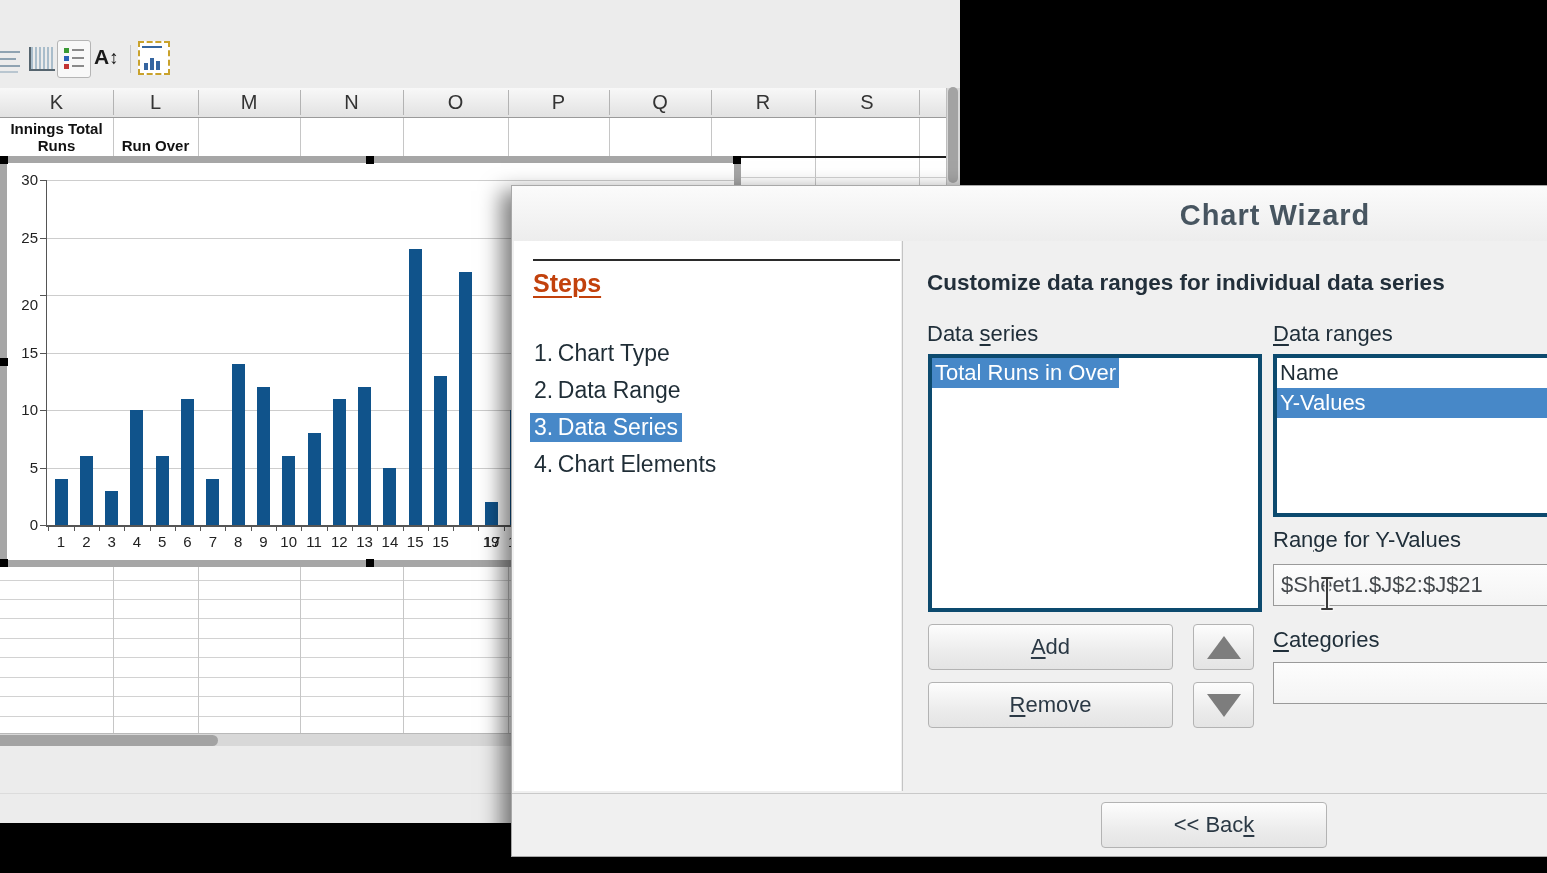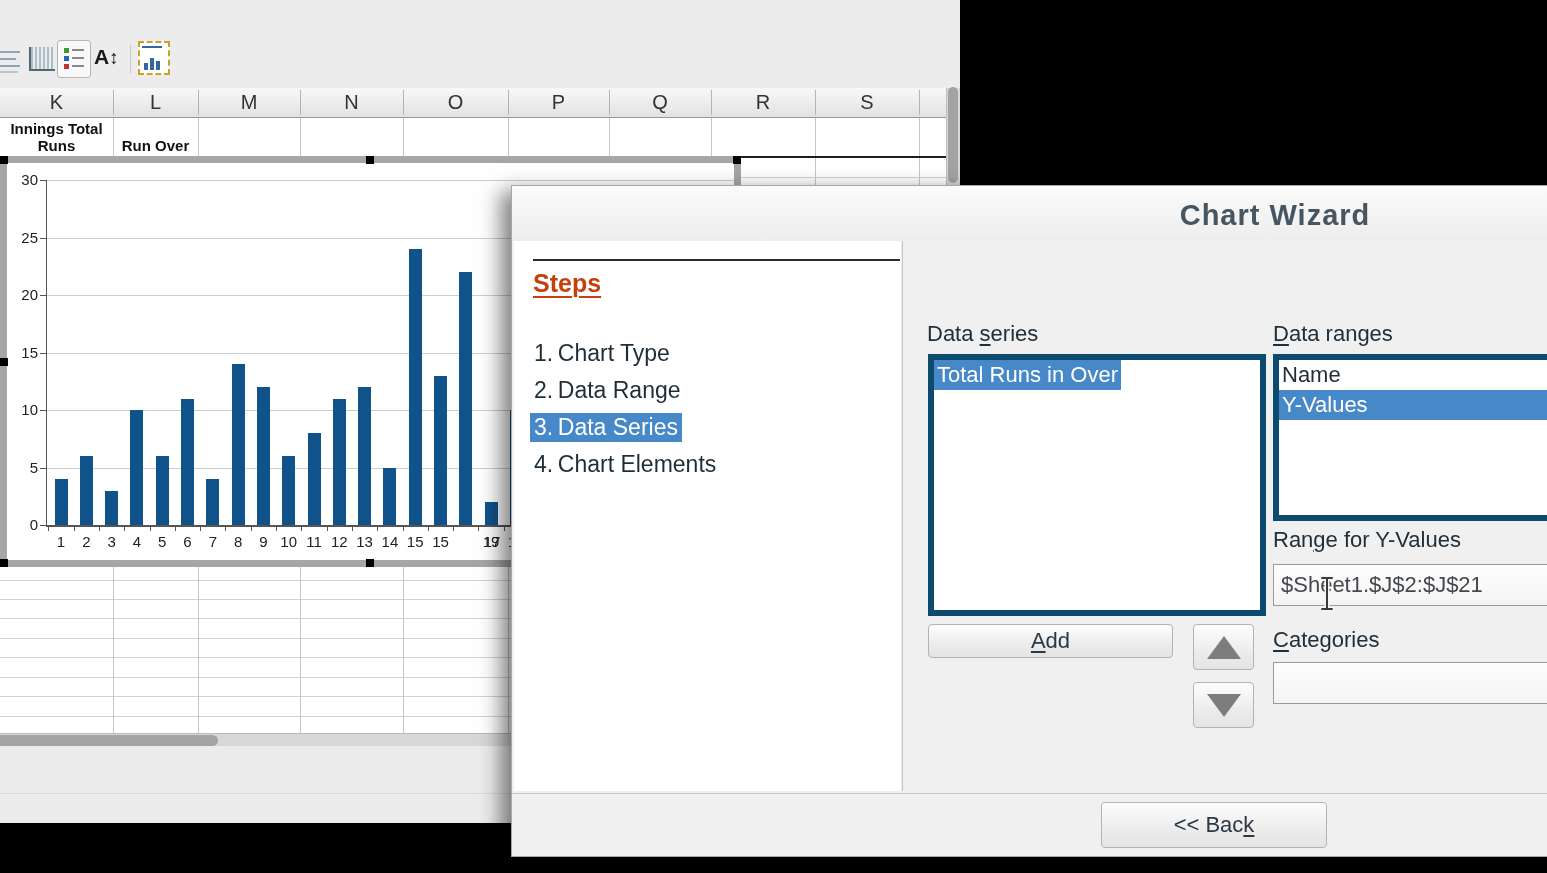--- a/index.html
+++ b/index.html
@@ -66,21 +66,21 @@
   .steps-panel{position:absolute;left:2px;top:55px;width:387px;height:550px;background:#fff;}
   .steps-vsep{position:absolute;left:390px;top:55px;width:1px;height:550px;background:#c4c4c4;}
   .steps-rule{position:absolute;left:19px;top:18px;width:367px;height:2px;background:#2b2b2b;}
   .steps-title{position:absolute;left:19px;top:28px;font-size:25px;font-weight:bold;color:#c2410c;
      text-decoration:underline;text-decoration-thickness:2px;text-underline-offset:4px;}
   .step-item{position:absolute;left:16px;font-size:23px;color:#1f2d36;white-space:nowrap;}
   .step-inner{display:inline-block;padding:1px 4px;}
   .heading{position:absolute;left:415px;top:84px;font-size:22.5px;font-weight:bold;color:#222f3a;white-space:nowrap;}
   .lbl{position:absolute;font-size:22px;color:#202f3a;white-space:nowrap;}
   .mn{text-decoration:underline;text-underline-offset:3px;}
-  .listbox{position:absolute;background:#fff;border:6px solid #0c4a6e;overflow:hidden;}
+  .listbox{position:absolute;background:#fff;border:4px solid #0c4a6e;overflow:hidden;}
   .list-item{height:30px;line-height:29px;font-size:22px;color:#1f2d36;padding:0 3px;white-space:nowrap;}
   .field{position:absolute;background:linear-gradient(#fdfdfd,#f4f4f4);border:1px solid #9a9a9a;
      font-size:22px;color:#45494d;line-height:40px;padding-left:7px;white-space:nowrap;overflow:hidden;box-sizing:border-box;}
   .btn{position:absolute;background:linear-gradient(#fdfdfd,#ececec 60%,#e4e4e4);
      border:1px solid #b3b3b3;border-radius:4px;font-size:22px;color:#2b3945;
      display:flex;align-items:center;justify-content:center;box-sizing:border-box;}
   .tri-up{width:0;height:0;border-left:17px solid transparent;border-right:17px solid transparent;
      border-bottom:23px solid #7d7d7d;}
   .tri-down{width:0;height:0;border-left:17px solid transparent;border-right:17px solid transparent;
      border-top:23px solid #7d7d7d;}
@@ -214,21 +214,21 @@
           <div class="ytick" style="top: 311.5px;"></div>
           <div class="ylab" style="top: 302.5px;">5</div>
           <div class="gridline" style="top: 254px;"></div>
           <div class="ytick" style="top: 254px;"></div>
           <div class="ylab" style="top: 245px;">10</div>
           <div class="gridline" style="top: 196.5px;"></div>
           <div class="ytick" style="top: 196.5px;"></div>
           <div class="ylab" style="top: 187.5px;">15</div>
           <div class="gridline" style="top: 139px;"></div>
           <div class="ytick" style="top: 139px;"></div>
-          <div class="ylab" style="top: 130px;">20</div>
+          <div class="ylab" style="top: 140px;">20</div>
           <div class="gridline" style="top: 81.5px;"></div>
           <div class="ytick" style="top: 81.5px;"></div>
           <div class="ylab" style="top: 72.5px;">25</div>
           <div class="gridline" style="top: 24px;"></div>
           <div class="ytick" style="top: 24px;"></div>
           <div class="ylab" style="top: 15px;">30</div>
           <div class="bar" style="left: 54.5px; width: 13px; top: 323px; height: 46px; background: rgb(16, 83, 139);"></div>
           <div class="bar" style="left: 79.8px; width: 13px; top: 300px; height: 69px; background: rgb(16, 83, 139);"></div>
           <div class="bar" style="left: 105.1px; width: 13px; top: 334.5px; height: 34.5px; background: rgb(16, 83, 139);"></div>
           <div class="bar" style="left: 130.4px; width: 13px; top: 254px; height: 115px; background: rgb(16, 83, 139);"></div>
@@ -309,37 +309,41 @@
       <div class="steps-title">Steps</div>
       <div id="steps-list">
           <div class="step-item" style="top: 98px;"><div class="step-inner">1. Chart Type</div></div>
           <div class="step-item" style="top: 135px;"><div class="step-inner">2. Data Range</div></div>
           <div class="step-item" style="top: 172px;"><div class="step-inner" style="background: rgb(71, 136, 200); color: rgb(255, 255, 255);">3. Data Series</div></div>
           <div class="step-item" style="top: 209px;"><div class="step-inner">4. Chart Elements</div></div>
         </div>
     </div>
     <div class="steps-vsep"></div>
 
+    <div class="heading">Customize data ranges for individual data series</div>
 
     <div class="lbl" style="left:415px;top:135px;"><span>Data </span><span class="mn">s</span><span>eries</span></div>
     <div class="lbl" style="left:761px;top:135px;"><span class="mn">D</span><span>ata ranges</span></div>
 
     <div class="listbox" id="ds-list" style="left:416px;top:168px;width:326px;height:250px;"><div class="list-item" style="background: rgb(71, 136, 200); color: rgb(255, 255, 255); display: inline-block; min-width: 0px; width: fit-content;">Total Runs in Over</div><br style="display: none;"></div>
     <div class="listbox" id="dr-list" style="left:761px;top:168px;width:790px;height:155px;">
         <div class="list-item">Name</div>
         <br style="display: none;">
         <div class="list-item" style="background: rgb(71, 136, 200); color: rgb(255, 255, 255);">Y-Values</div>
         <br style="display: none;">
       </div>
 
     <div class="lbl" style="left:761px;top:341px;"><span>Ran</span><span class="mn">g</span><span>e for Y-Values</span></div>
     <div class="field" style="left:761px;top:378px;width:790px;height:42px;">$Sheet1.$J$2:$J$21</div>
 
-    <div class="btn" style="left:416px;top:438px;width:245px;height:34px;">
+    <div class="btn" style="left:416px;top:438px;width:245px;height:46px;">
         <span><span class="mn">A</span><span>dd</span></span>
+      </div>
+    <div class="btn" style="left:416px;top:496px;width:245px;height:46px;">
+        <span><span class="mn">R</span><span>emove</span></span>
       </div>
     <div class="btn" style="left:681px;top:438px;width:61px;height:46px;">
       <div class="tri-up"></div>
       </div>
     <div class="btn" style="left:681px;top:496px;width:61px;height:46px;">
       <div class="tri-down"></div>
       </div>
 
     <div class="lbl" style="left:761px;top:441px;"><span class="mn">C</span><span>ategories</span></div>
     <div class="field" style="left:761px;top:476px;width:790px;height:42px;"></div>

